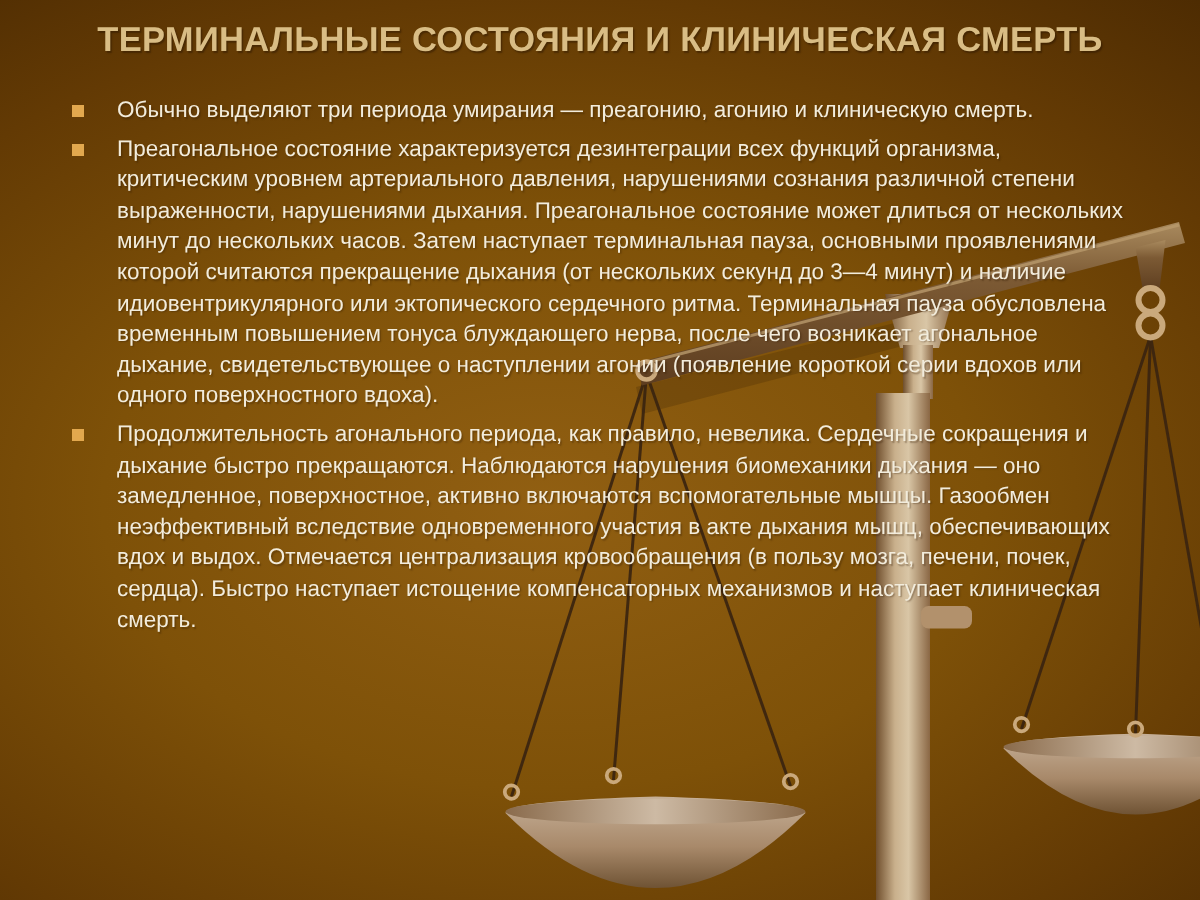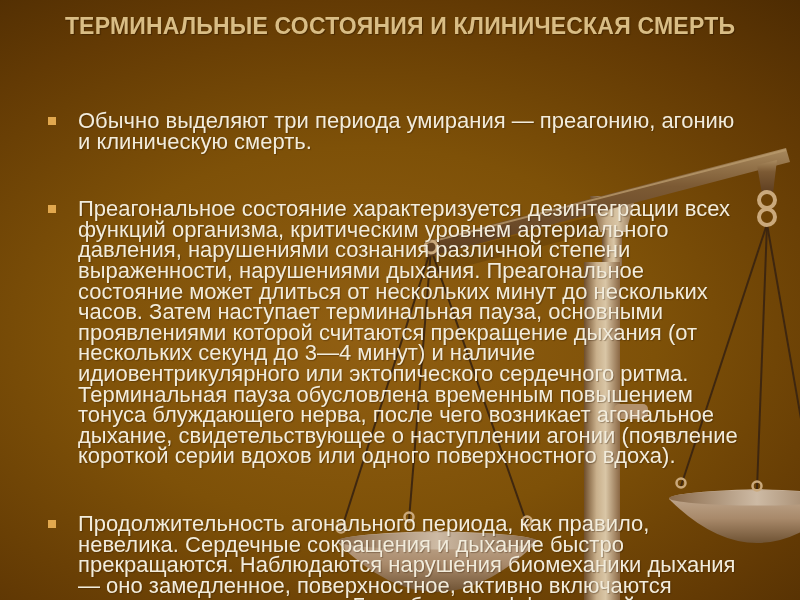--- a/index.html
+++ b/index.html
@@ -51,25 +51,24 @@
     top: 64px;
     width: 705px;
     margin: 0;
     padding: 0;
     list-style: none;
   }
   .bullet-item {
     position: relative;
     padding-left: 31px;
     margin-bottom: 5px;
-    font-size: 22px;
+    font-size: 15px;
     line-height: 20.6px;
     color: #f2ecdc;
     text-shadow: 1px 1px 1px rgba(50,25,0,0.35);
-    margin-top: 47px;
   }
   .bullet-marker {
     position: absolute;
     left: 1px;
     top: 6px;
     width: 8px;
     height: 8px;
     background: #e2a84e;
   }
 </style>

